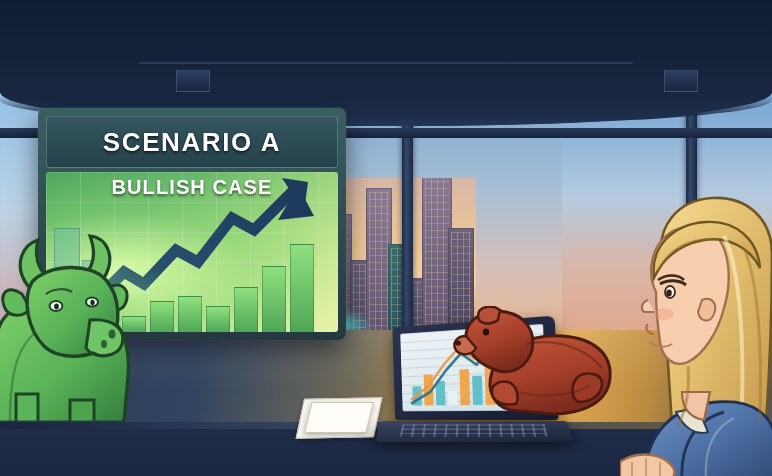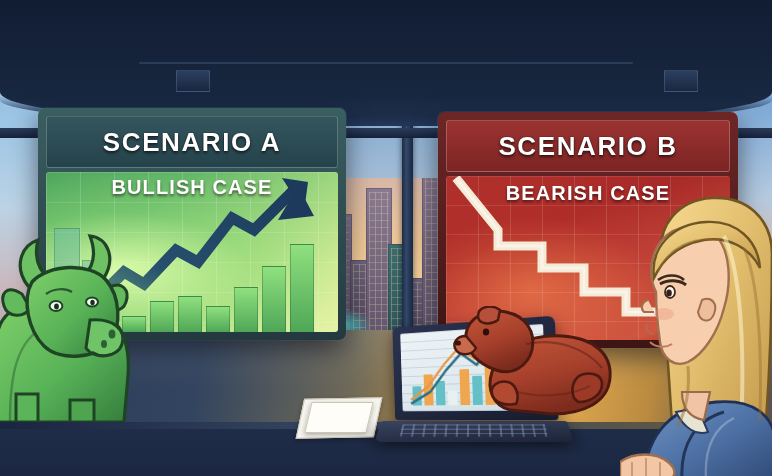--- a/index.html
+++ b/index.html
@@ -258,38 +258,20 @@
         </defs>
         <path d="M6,162 L58,120 L78,100 L98,112 L130,78 L152,90 L186,46 L208,58 L248,18" fill="none" stroke="url(#upg)" stroke-width="11" stroke-linejoin="miter" stroke-linecap="butt"></path>
         <path d="M252,14 L232,48 L268,44 Z" fill="#1d3a5c"></path>
         <path d="M236,6 L262,10 L258,40 Z" fill="#1d3a5c"></path>
       </svg>
     </div>
 
     <div class="sub-label" style="top:68px;">BULLISH CASE</div>
   </div>
 
-  <div class="monitor" id="mon-b">
-    <div class="mon-head" style="background:linear-gradient(180deg,#9b3331,#7d2424);">
-      <span>SCENARIO B</span>
-    </div>
-
-    <div class="mon-screen" id="scr-b">
-      <div class="grid-b"></div>
-
-      <svg width="284" height="164" viewBox="0 0 284 164" style="position:absolute;left:0;top:0;">
-        <path d="M10,2 L52,54 L52,70 L96,70 L96,92 L138,92 L138,116
-                 L180,116 L180,136 L224,136 L224,156 L274,156" fill="none" stroke="#f5ead6" stroke-width="9" stroke-linejoin="miter" stroke-linecap="butt"></path>
-          <path d="M10,2 L52,54 L52,70 L96,70 L96,92 L138,92 L138,116
-                 L180,116 L180,136 L224,136 L224,156 L274,156" fill="none" stroke="rgba(255,255,255,.45)" stroke-width="3"></path>
-      </svg>
-    </div>
-
-    <div class="sub-label" style="top:70px;">BEARISH CASE</div>
-  </div>
 
   <div class="bull-wrap">
     <svg width="160" height="196" viewBox="0 0 160 196">
       <defs>
         <linearGradient id="bullg" x1="0" y1="0" x2="1" y2="1">
           <stop offset="0%" stop-color="#7fcf6a"></stop>
           <stop offset="55%" stop-color="#58b257"></stop>
           <stop offset="100%" stop-color="#347d3d"></stop>
         </linearGradient>
       </defs>

